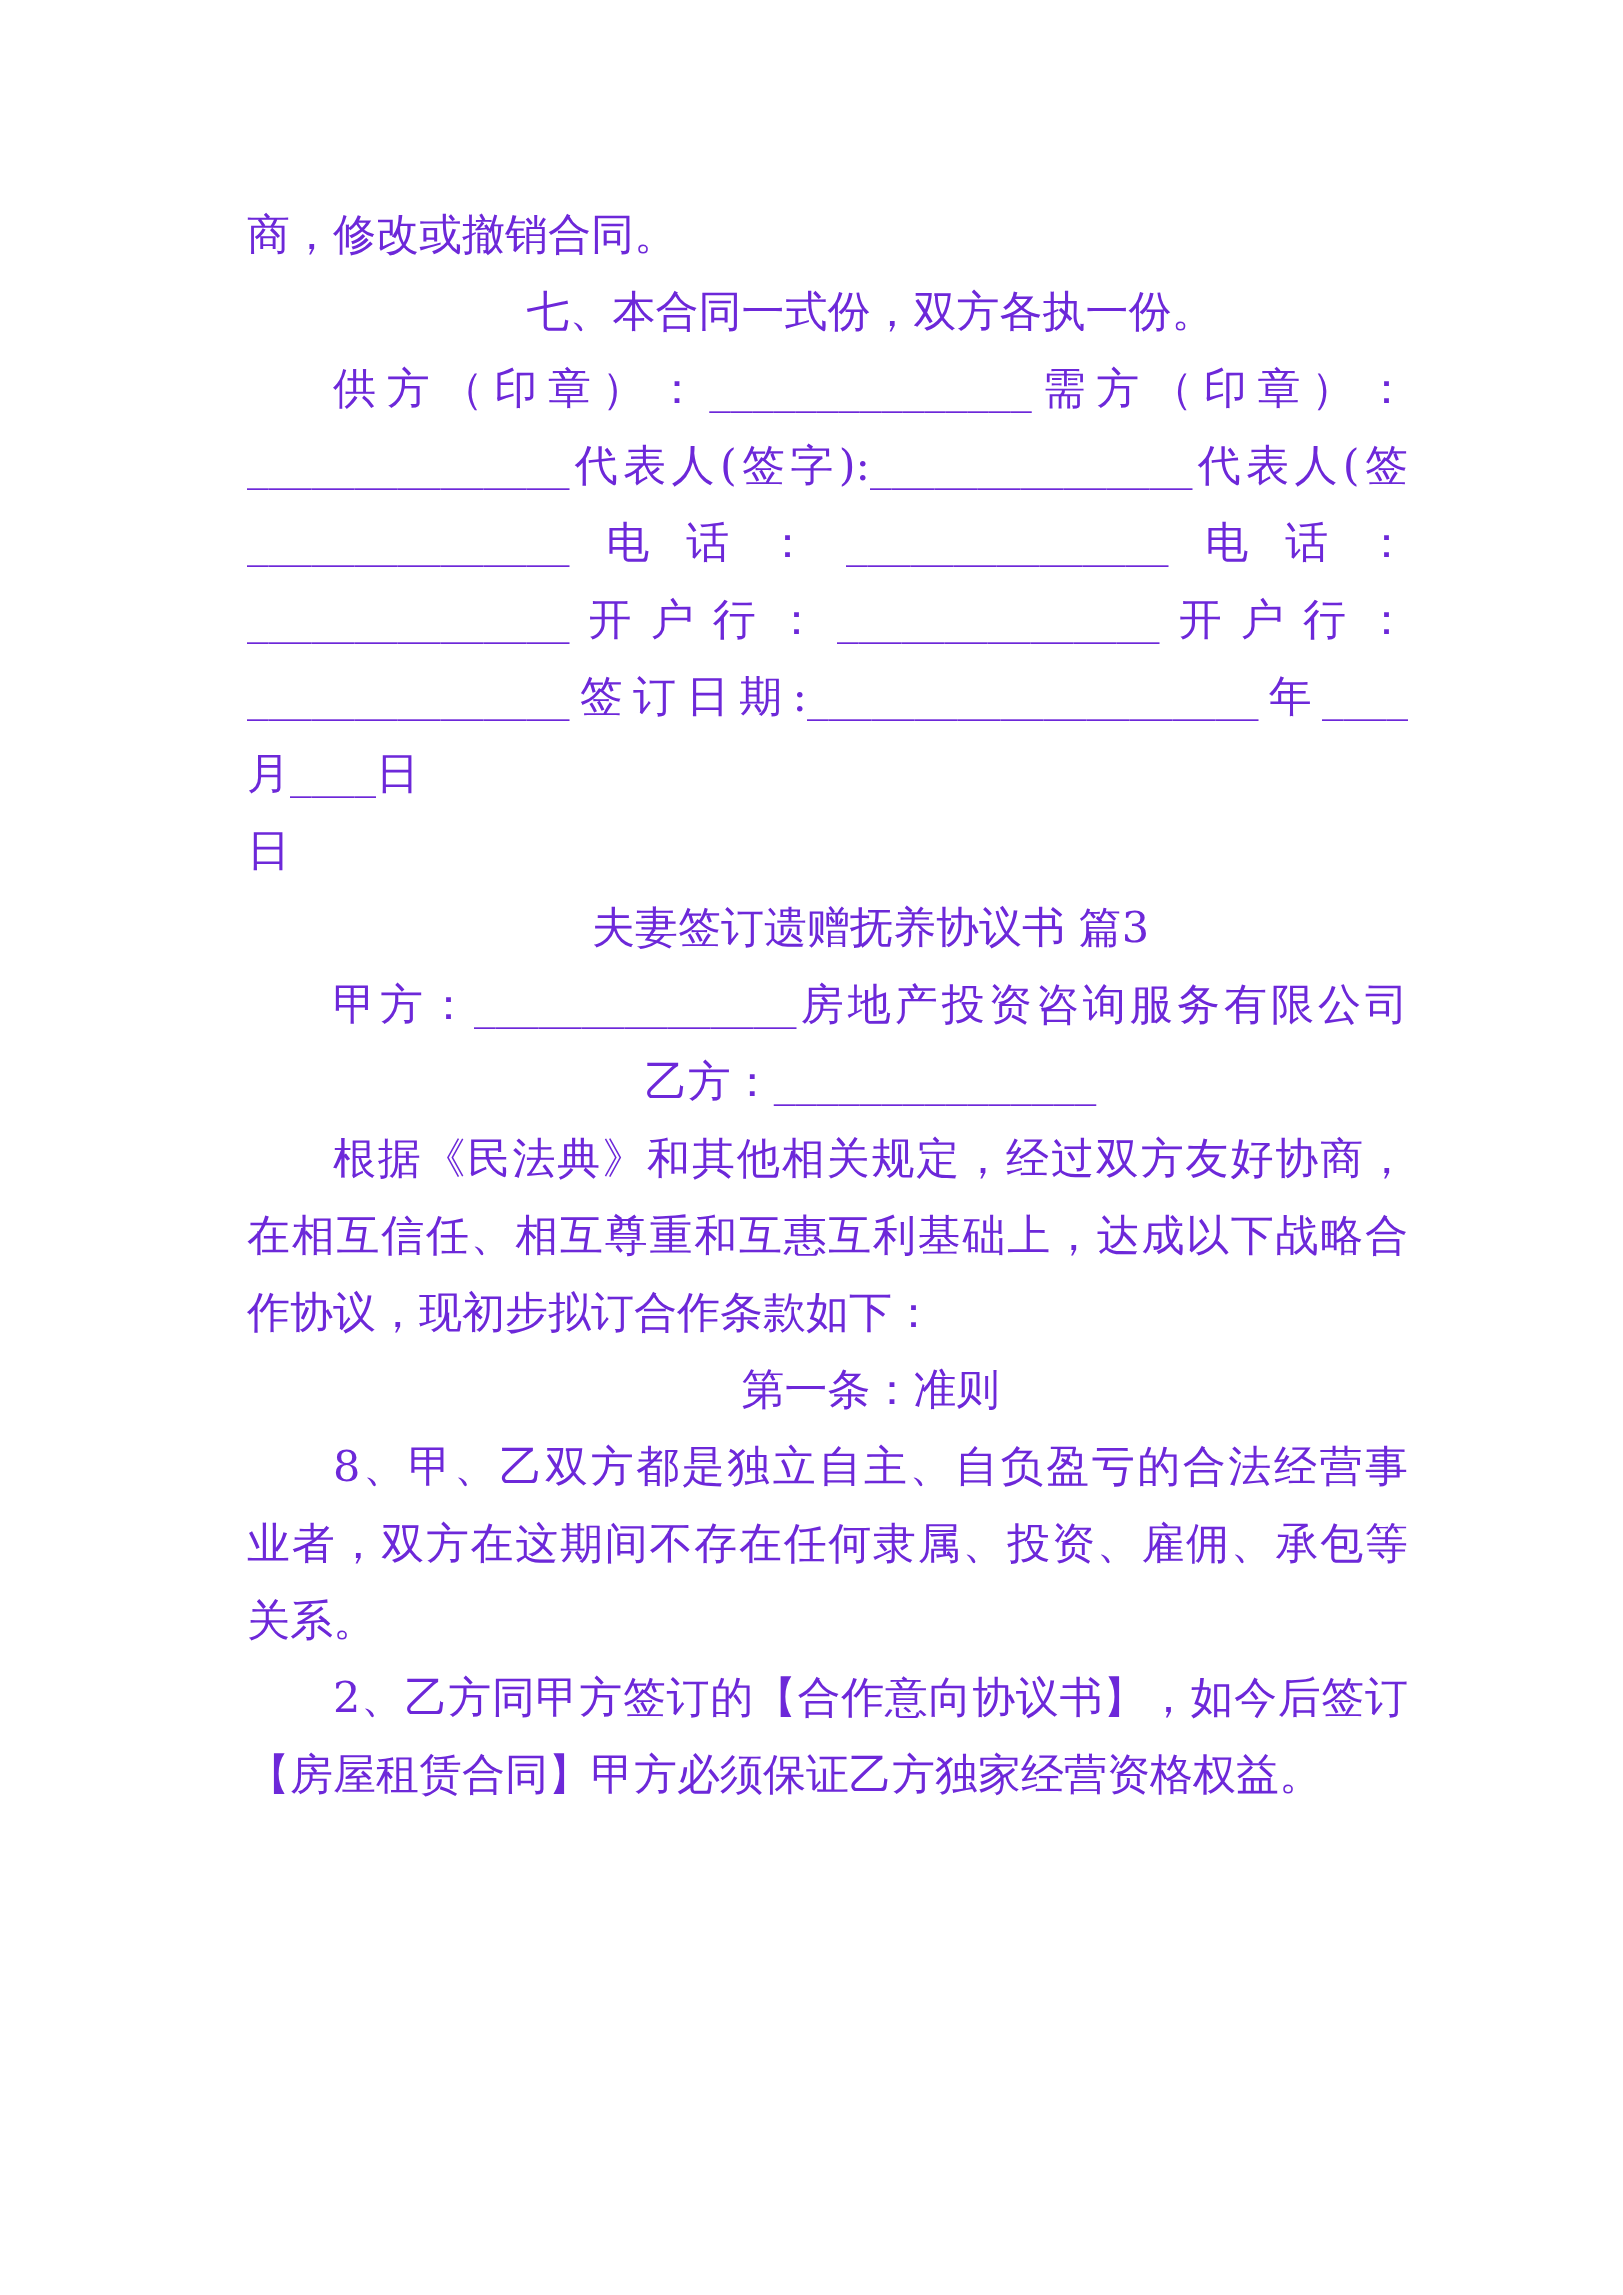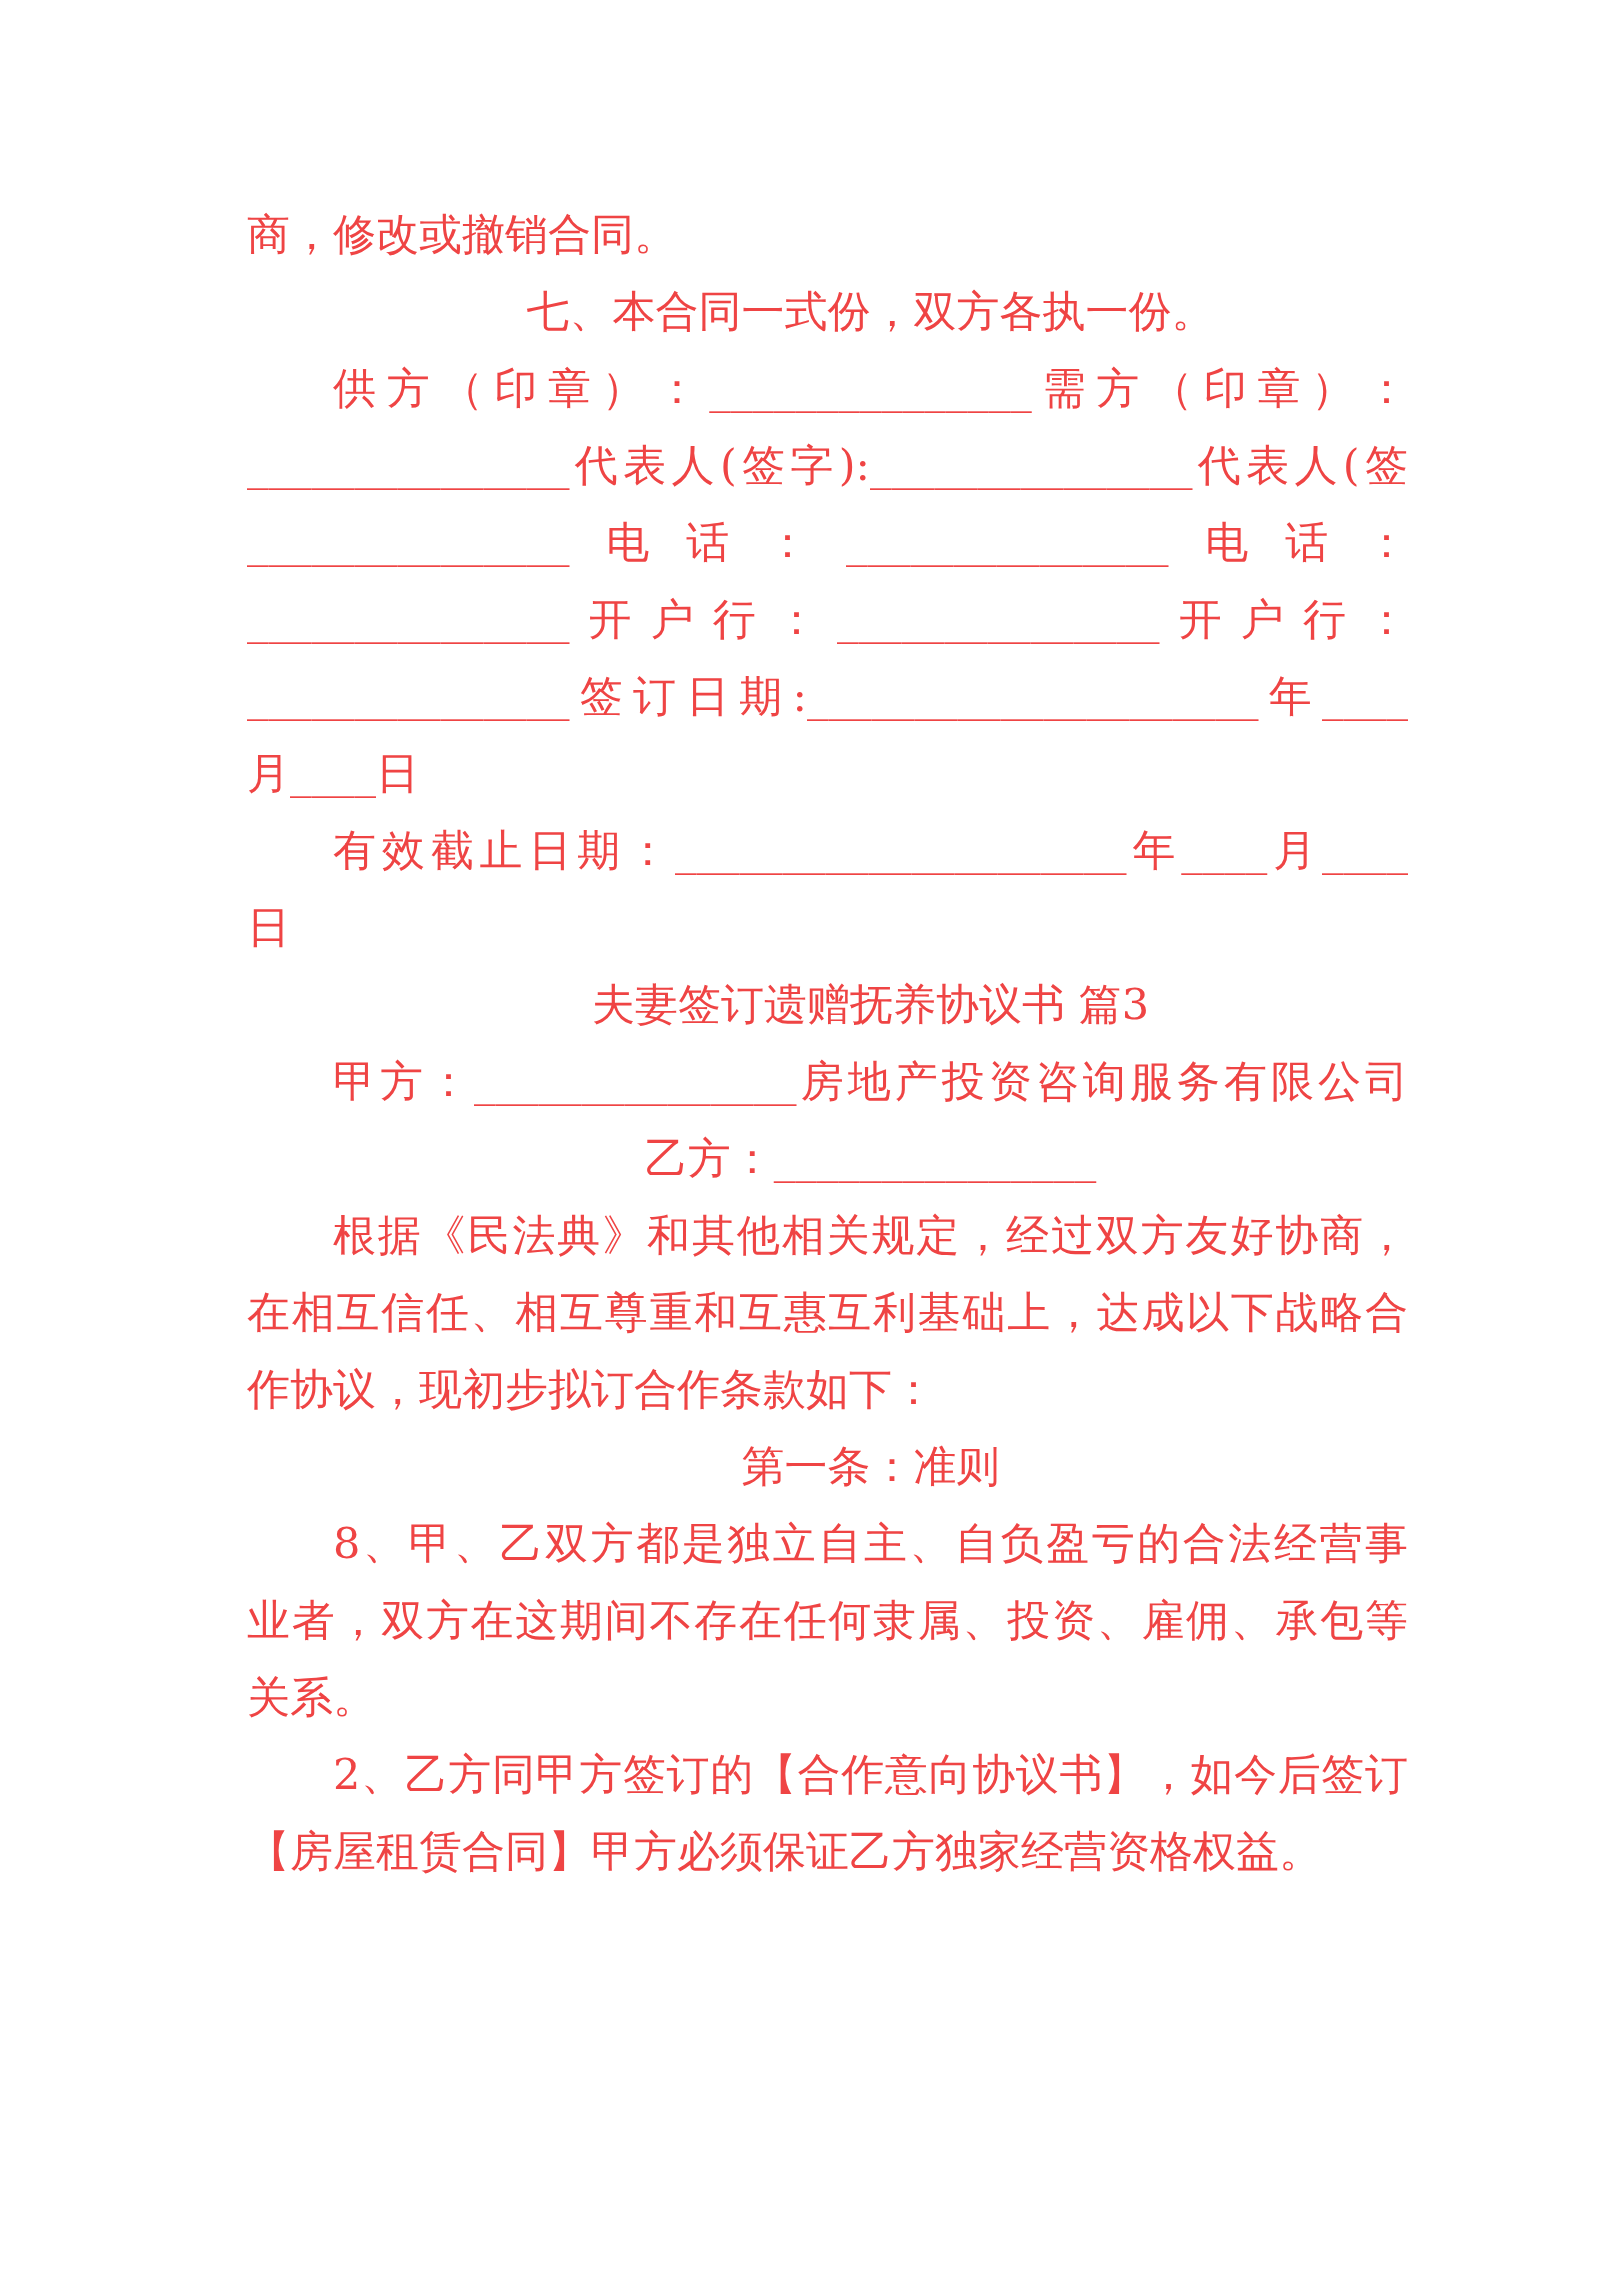--- a/index.html
+++ b/index.html
@@ -20,21 +20,21 @@
   .doc-body {
     width: 1161px;
   }
   p.line {
     margin: 0;
     padding: 0;
     font-family: "DejaVu Serif", "Liberation Serif", serif;
     font-size: 43px;
     line-height: 77px;
     height: 77px;
-    color: #ef4444;
+    color: #6d28d9;
     word-break: keep-all;
     white-space: normal;
     text-align: left;
   }
   p.line.indent {
     text-indent: 2em;
     text-align: center;
   }
   p.line.justify {
     text-align: justify;
@@ -47,21 +47,20 @@
 <div class="page">
   <div class="doc-body">
       <p class="line">商，修改或撤销合同。</p>
       <p class="line indent">七、本合同一式份，双方各执一份。</p>
       <p class="line indent justify">供方（印章）：_______________需方（印章）：</p>
       <p class="line justify">_______________代表人(签字):_______________代表人(签</p>
       <p class="line justify">_______________电话：_______________电话：</p>
       <p class="line justify">_______________开户行：_______________开户行：</p>
       <p class="line justify">_______________签订日期:_____________________年____</p>
       <p class="line">月____日</p>
-      <p class="line indent justify">有效截止日期：_____________________年____月____</p>
       <p class="line">日</p>
       <p class="line indent">夫妻签订遗赠抚养协议书 篇3</p>
       <p class="line indent justify">甲方：_______________房地产投资咨询服务有限公司</p>
       <p class="line indent">乙方：_______________</p>
       <p class="line indent justify">根据《民法典》和其他相关规定，经过双方友好协商，</p>
       <p class="line justify">在相互信任、相互尊重和互惠互利基础上，达成以下战略合</p>
       <p class="line">作协议，现初步拟订合作条款如下：</p>
       <p class="line indent">第一条：准则</p>
       <p class="line indent justify">8、甲、乙双方都是独立自主、自负盈亏的合法经营事</p>
       <p class="line justify">业者，双方在这期间不存在任何隶属、投资、雇佣、承包等</p>

